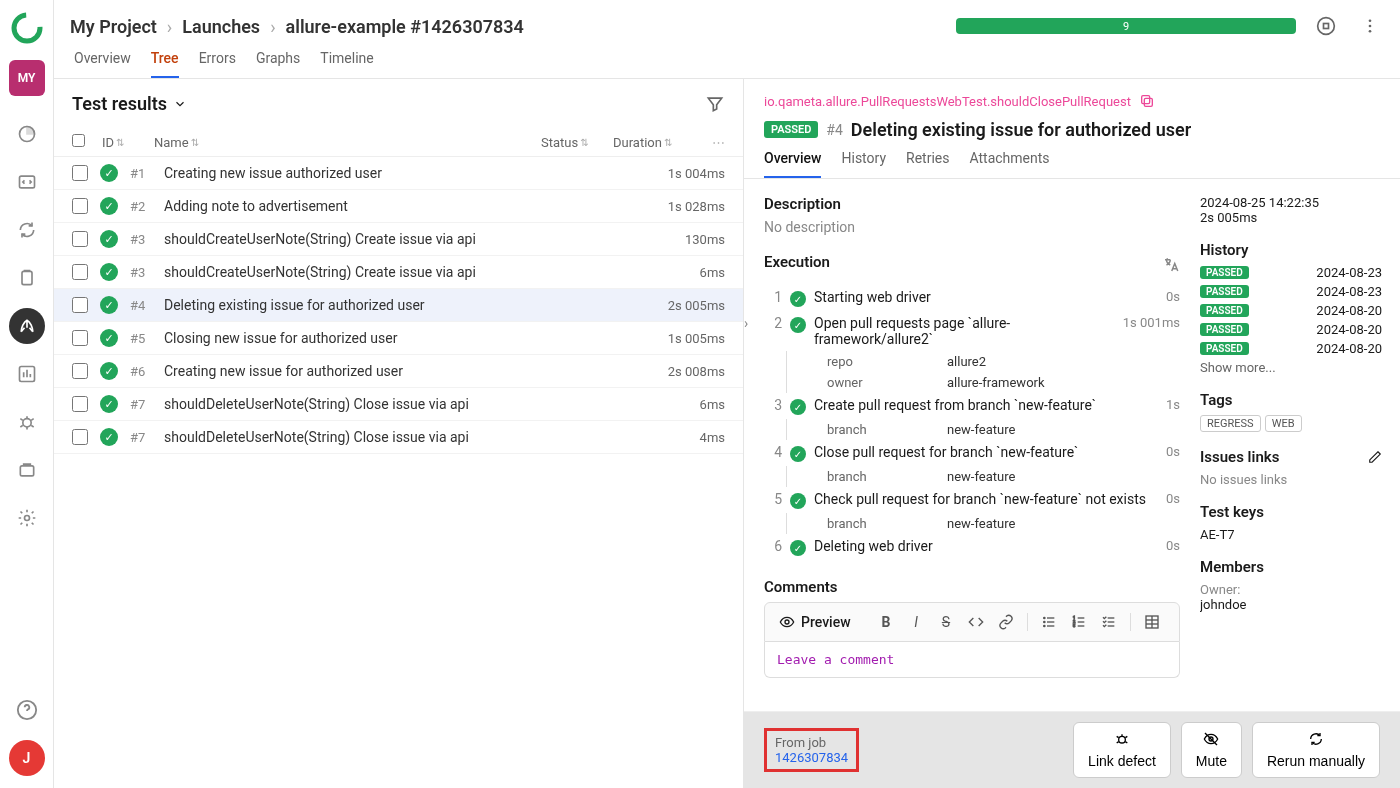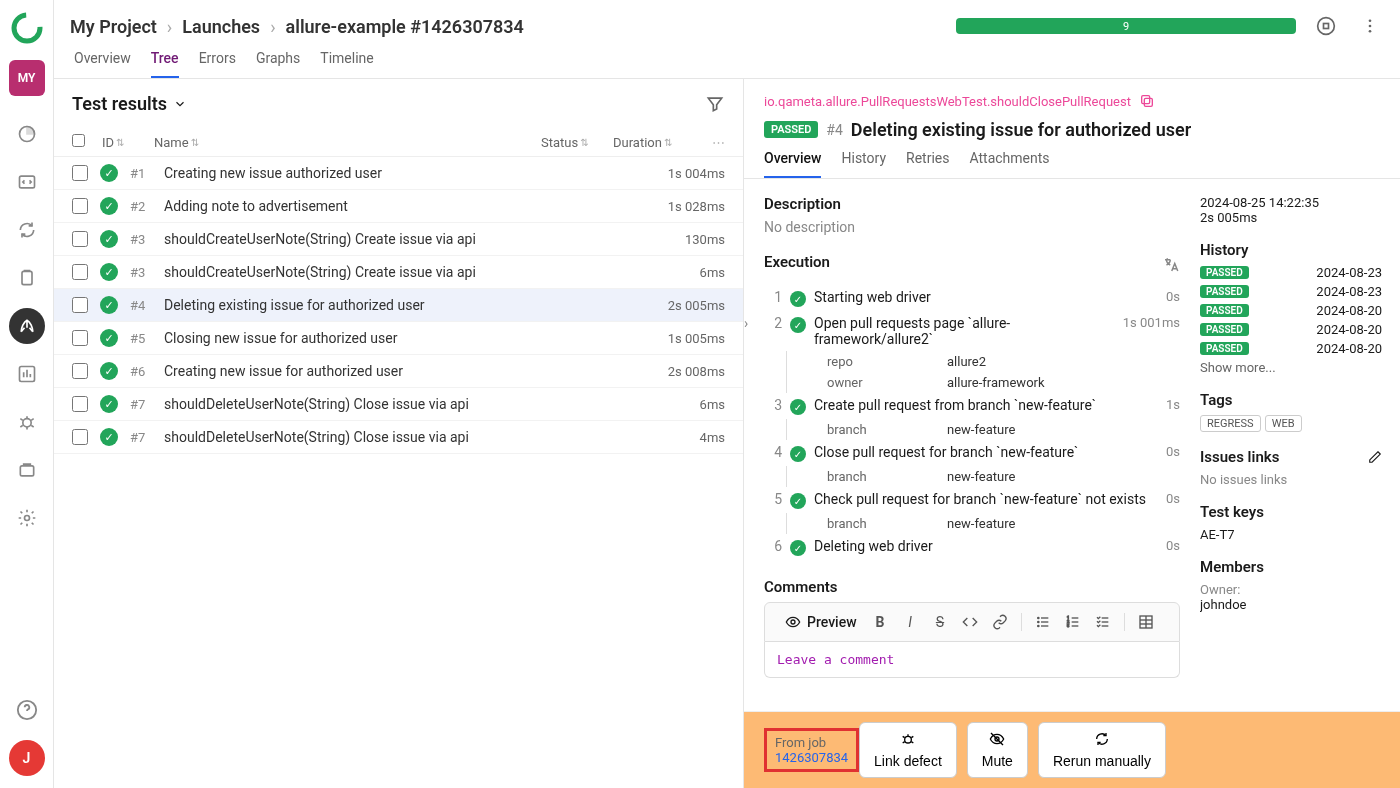--- a/index.html
+++ b/index.html
@@ -18,21 +18,21 @@
 .topbar { display: flex; align-items: center; padding: 12px 16px 0 16px; justify-content: space-between; }
 .breadcrumb { display: flex; align-items: center; gap: 10px; font-size: 18px; font-weight: 600; }
 .breadcrumb .crumb { color: #333; }
 .breadcrumb .sep { color: #aaa; font-weight: 400; }
 .topbar-right { display:flex; align-items:center; gap:16px; }
 .progress-bar { width: 340px; height:16px; background:#22a55a; border-radius:4px; color:#fff; font-size:11px; display:flex; align-items:center; justify-content:center; }
 .top-icon { width:28px; height:28px; display:flex; align-items:center; justify-content:center; color:#666; cursor:pointer; }
 
 .tabs { display: flex; gap: 20px; padding: 10px 16px 0 20px; border-bottom: 1px solid #e5e5e5; }
 .tab { padding-bottom: 10px; color: #666; cursor: pointer; }
-.tab.active { color: #701a75; border-bottom: 2px solid #2563eb; font-weight:500; }
+.tab.active { color: #c2410c; border-bottom: 2px solid #2563eb; font-weight:500; }
 
 .content { flex:1; display:flex; overflow:hidden; }
 .left-panel { width: 690px; border-right:1px solid #e5e5e5; display:flex; flex-direction:column; }
 .panel-header { display:flex; align-items:center; justify-content:space-between; padding:14px 18px; }
 .panel-header h2 { font-size:18px; font-weight:600; display:flex; align-items:center; gap:6px; }
 .filter-icon { color:#666; cursor:pointer; }
 
 .table-header { display:flex; align-items:center; padding: 6px 18px; border-bottom:1px solid #eee; color:#666; font-size:13px; gap: 12px; }
 .th-check { width:18px; }
 .th-id { width:40px; display:flex; align-items:center; gap:2px; }
@@ -72,35 +72,35 @@
 .step-num { width:16px; text-align:right; color:#888; }
 .step-dot { width:16px; height:16px; border-radius:50%; background:#22a55a; color:#fff; display:flex; align-items:center; justify-content:center; font-size:10px; flex-shrink:0; margin-top:2px; }
 .step-text { flex:1; }
 .step-dur { color:#888; font-size:13px; }
 .step-param { display:flex; padding:3px 0 3px 40px; font-size:13px; border-left:1px solid #ddd; margin-left:22px; }
 .step-param .pname { width:120px; color:#666; }
 .step-param .pval { color:#333; }
 .step-expand { width:14px; color:#888; margin-left:-20px; }
 
 .comments-section { margin-top:18px; }
-.comment-toolbar { border:1px solid #ddd; border-radius:6px 6px 0 0; display:flex; align-items:center; padding:6px 20px; gap:4px; background:#fafafa; }
+.comment-toolbar { border:1px solid #ddd; border-radius:6px 6px 0 0; display:flex; align-items:center; padding:6px 14px; gap:4px; background:#fafafa; }
 .comment-toolbar .preview-btn { display:flex; align-items:center; gap:6px; font-weight:500; cursor:pointer; }
 .comment-toolbar .tb-spacer { flex:1; }
 .tb-btn { width:26px; height:26px; display:flex; align-items:center; justify-content:center; color:#555; cursor:pointer; border-radius:3px; }
 .tb-sep { width:1px; height:18px; background:#ddd; margin:0 4px; }
 .comment-input { border:1px solid #ddd; border-top:none; border-radius:0 0 6px 6px; padding:10px 12px; color:#a21caf; font-family: ui-monospace, monospace; font-size:13px; }
 
 .side-block { margin-bottom:16px; }
 .side-heading { font-weight:600; font-size:15px; margin-bottom:6px; display:flex; align-items:center; justify-content:space-between; }
 .hist-row { display:flex; align-items:center; justify-content:space-between; margin-bottom:4px; }
 .hist-badge { background:#22a55a; color:#fff; padding:1px 6px; border-radius:3px; font-size:10px; font-weight:600; }
 .tag-chip { display:inline-block; border:1px solid #ccc; border-radius:3px; padding:1px 6px; font-size:11px; margin-right:4px; color:#555; }
 .show-more { color:#666; cursor:pointer; }
 
-.footer { position:absolute; bottom:0; left:0; right:0; padding:10px 20px; background:#fdba74; border-top:1px solid #eee; display:flex; align-items:center; }
+.footer { position:absolute; bottom:0; left:0; right:0; padding:10px 20px; background:#e5e5e5; border-top:1px solid #eee; display:flex; align-items:center; justify-content:space-between; }
 .from-job { border:3px solid #e03131; padding:4px 8px; font-size:13px; }
 .from-job .label { color:#666; }
 .from-job .jobid { color:#2563eb; }
 .footer-actions { display:flex; gap:10px; }
 .btn { border:1px solid #ccc; background:#fff; padding:8px 14px; border-radius:6px; display:flex; align-items:center; gap:6px; font-size:14px; cursor:pointer; font-weight:500;flex-direction:column; }
 svg { display:block; }
 </style>
 </head>
 <body>
 

